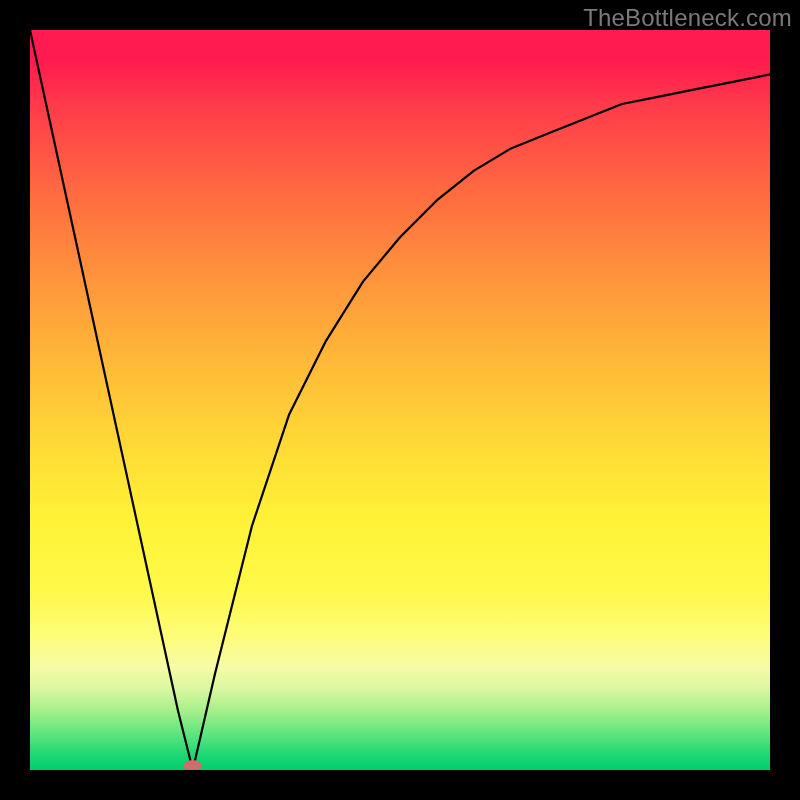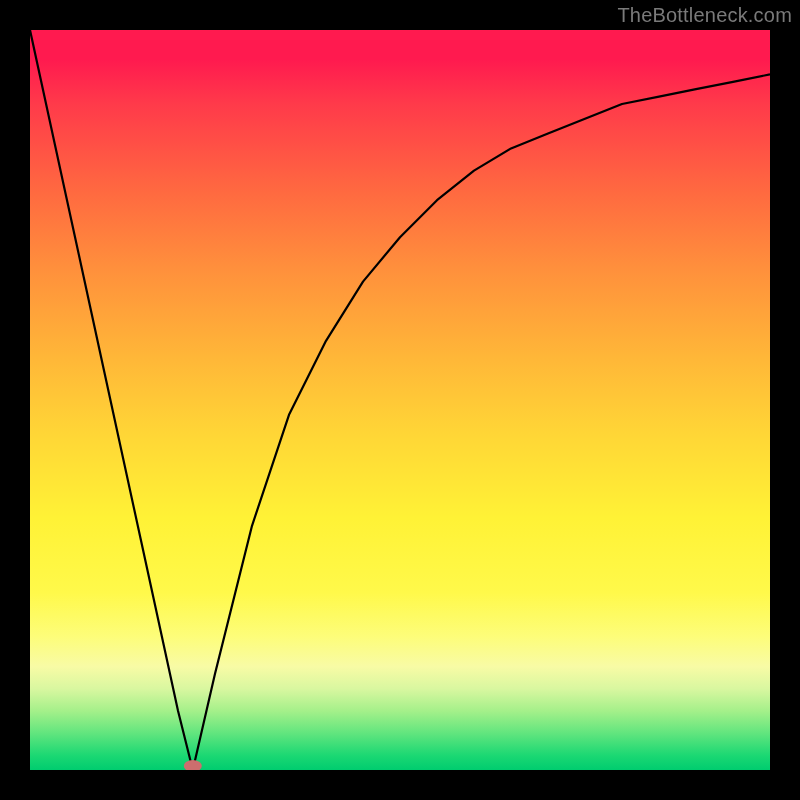--- a/index.html
+++ b/index.html
@@ -41,21 +41,21 @@
       #62e57e 95%,
       #1cd873 98%,
       #00cc6f 100%
     );
   }
   .watermark {
     position: absolute;
     top: 4px;
     right: 8px;
     color: #7a7a7a;
-    font-size: 20px;
+    font-size: 24px;
     font-weight: 500;
     letter-spacing: 0.2px;
   }
   .curve-svg {
     position: absolute;
     left: 30px;
     top: 30px;
     width: 740px;
     height: 740px;
   }

